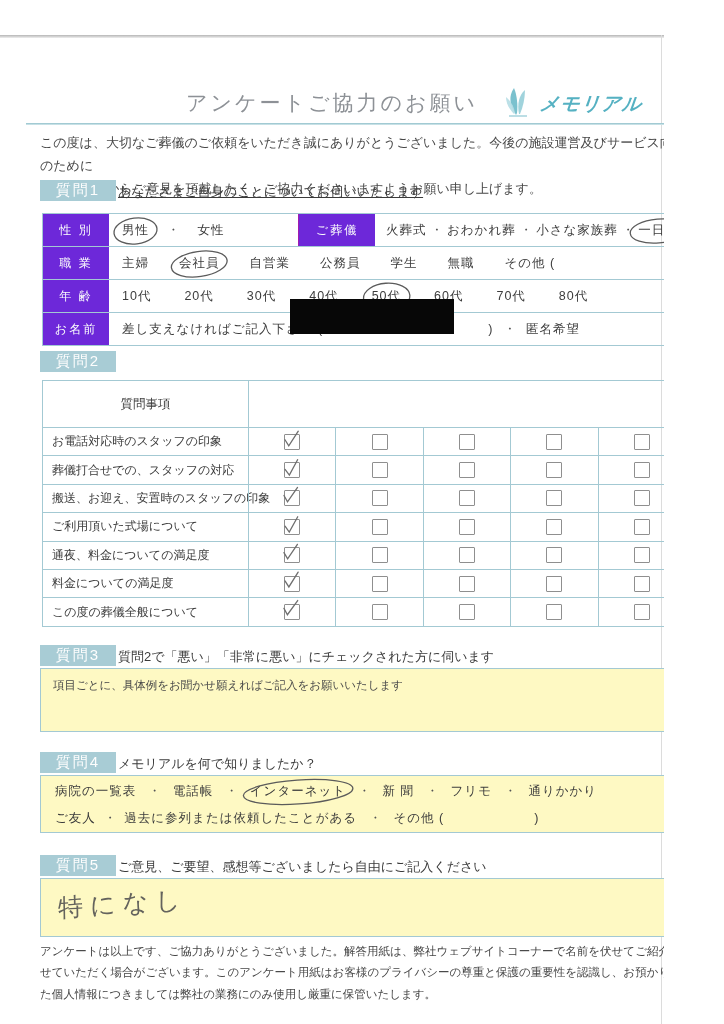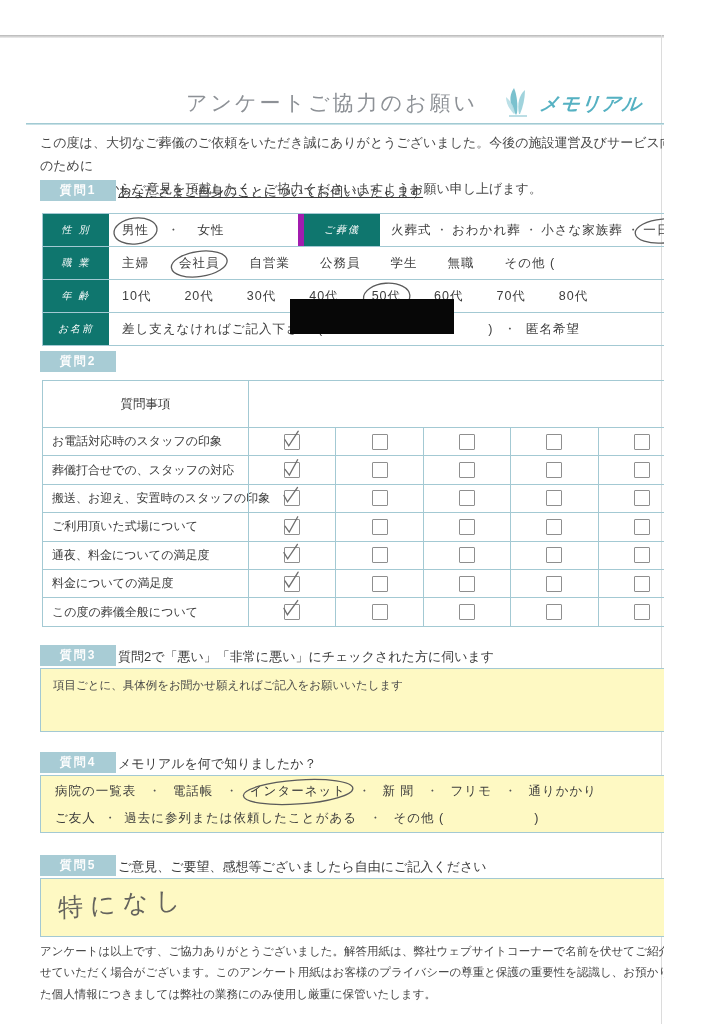--- a/index.html
+++ b/index.html
@@ -16,33 +16,33 @@
   .logo-text{font-size:19px;font-weight:bold;font-style:italic;color:#55b1c2;
         letter-spacing:1px;transform:skewX(-6deg);}
   .rule{position:absolute;top:88px;left:26px;width:684px;height:2px;
         background:linear-gradient(#8fbfca,#d9ecef);}
 
   .intro{position:absolute;top:97px;left:40px;width:648px;font-size:13px;
         line-height:1.75;color:#474747;}
 
   
   .qbadge{position:absolute;left:40px;width:76px;height:21px;background:#a8ccd5;
-        color:#fdfdfd;font-size:12px;letter-spacing:2px;display:flex;
-        align-items:center;justify-content:center;font-weight:bold;}
+        color:#fdfdfd;font-size:15px;letter-spacing:2px;display:flex;
+        align-items:center;justify-content:center;}
   .qtitle{position:absolute;left:118px;font-size:13px;color:#3a3a3a;}
 
   
   .q1t{position:absolute;top:178px;left:42px;width:642px;border:1px solid #a3c9d3;
         font-size:12.5px;}
   .q1row{display:flex;height:32px;border-top:1px solid #a3c9d3;}
   .q1row:first-child{border-top:none;}
-  .lblcell{width:66px;background:#0f766e;color:#fbfdfd;font-size:10px;
+  .lblcell{width:66px;background:#6d28d9;color:#fbfdfd;font-size:12px;
         display:flex;align-items:center;justify-content:center;letter-spacing:2px;
-        flex:none;font-style:italic;}
-  .lblcell.mid{width:76px;border-left:6px solid #a21caf;}
+        flex:none;}
+  .lblcell.mid{width:76px;border-left:1px solid #a21caf;}
   .cell{display:flex;align-items:center;padding-left:13px;flex:1;min-width:0;}
   .cell.fixed{flex:none;width:176px;}
   .opt{letter-spacing:1px;white-space:nowrap;}
   .dot{color:#555;margin:0 4px;}
   .gap30>*{margin-right:30px;} .gap33>*{margin-right:33px;}
   .spacer120{display:inline-block;width:120px;}
   .spacer165{display:inline-block;width:165px;}
   .spacer90{display:inline-block;width:90px;}
   .redact{position:absolute;left:290px;top:264px;width:164px;height:35px;background:#070707;}
 

